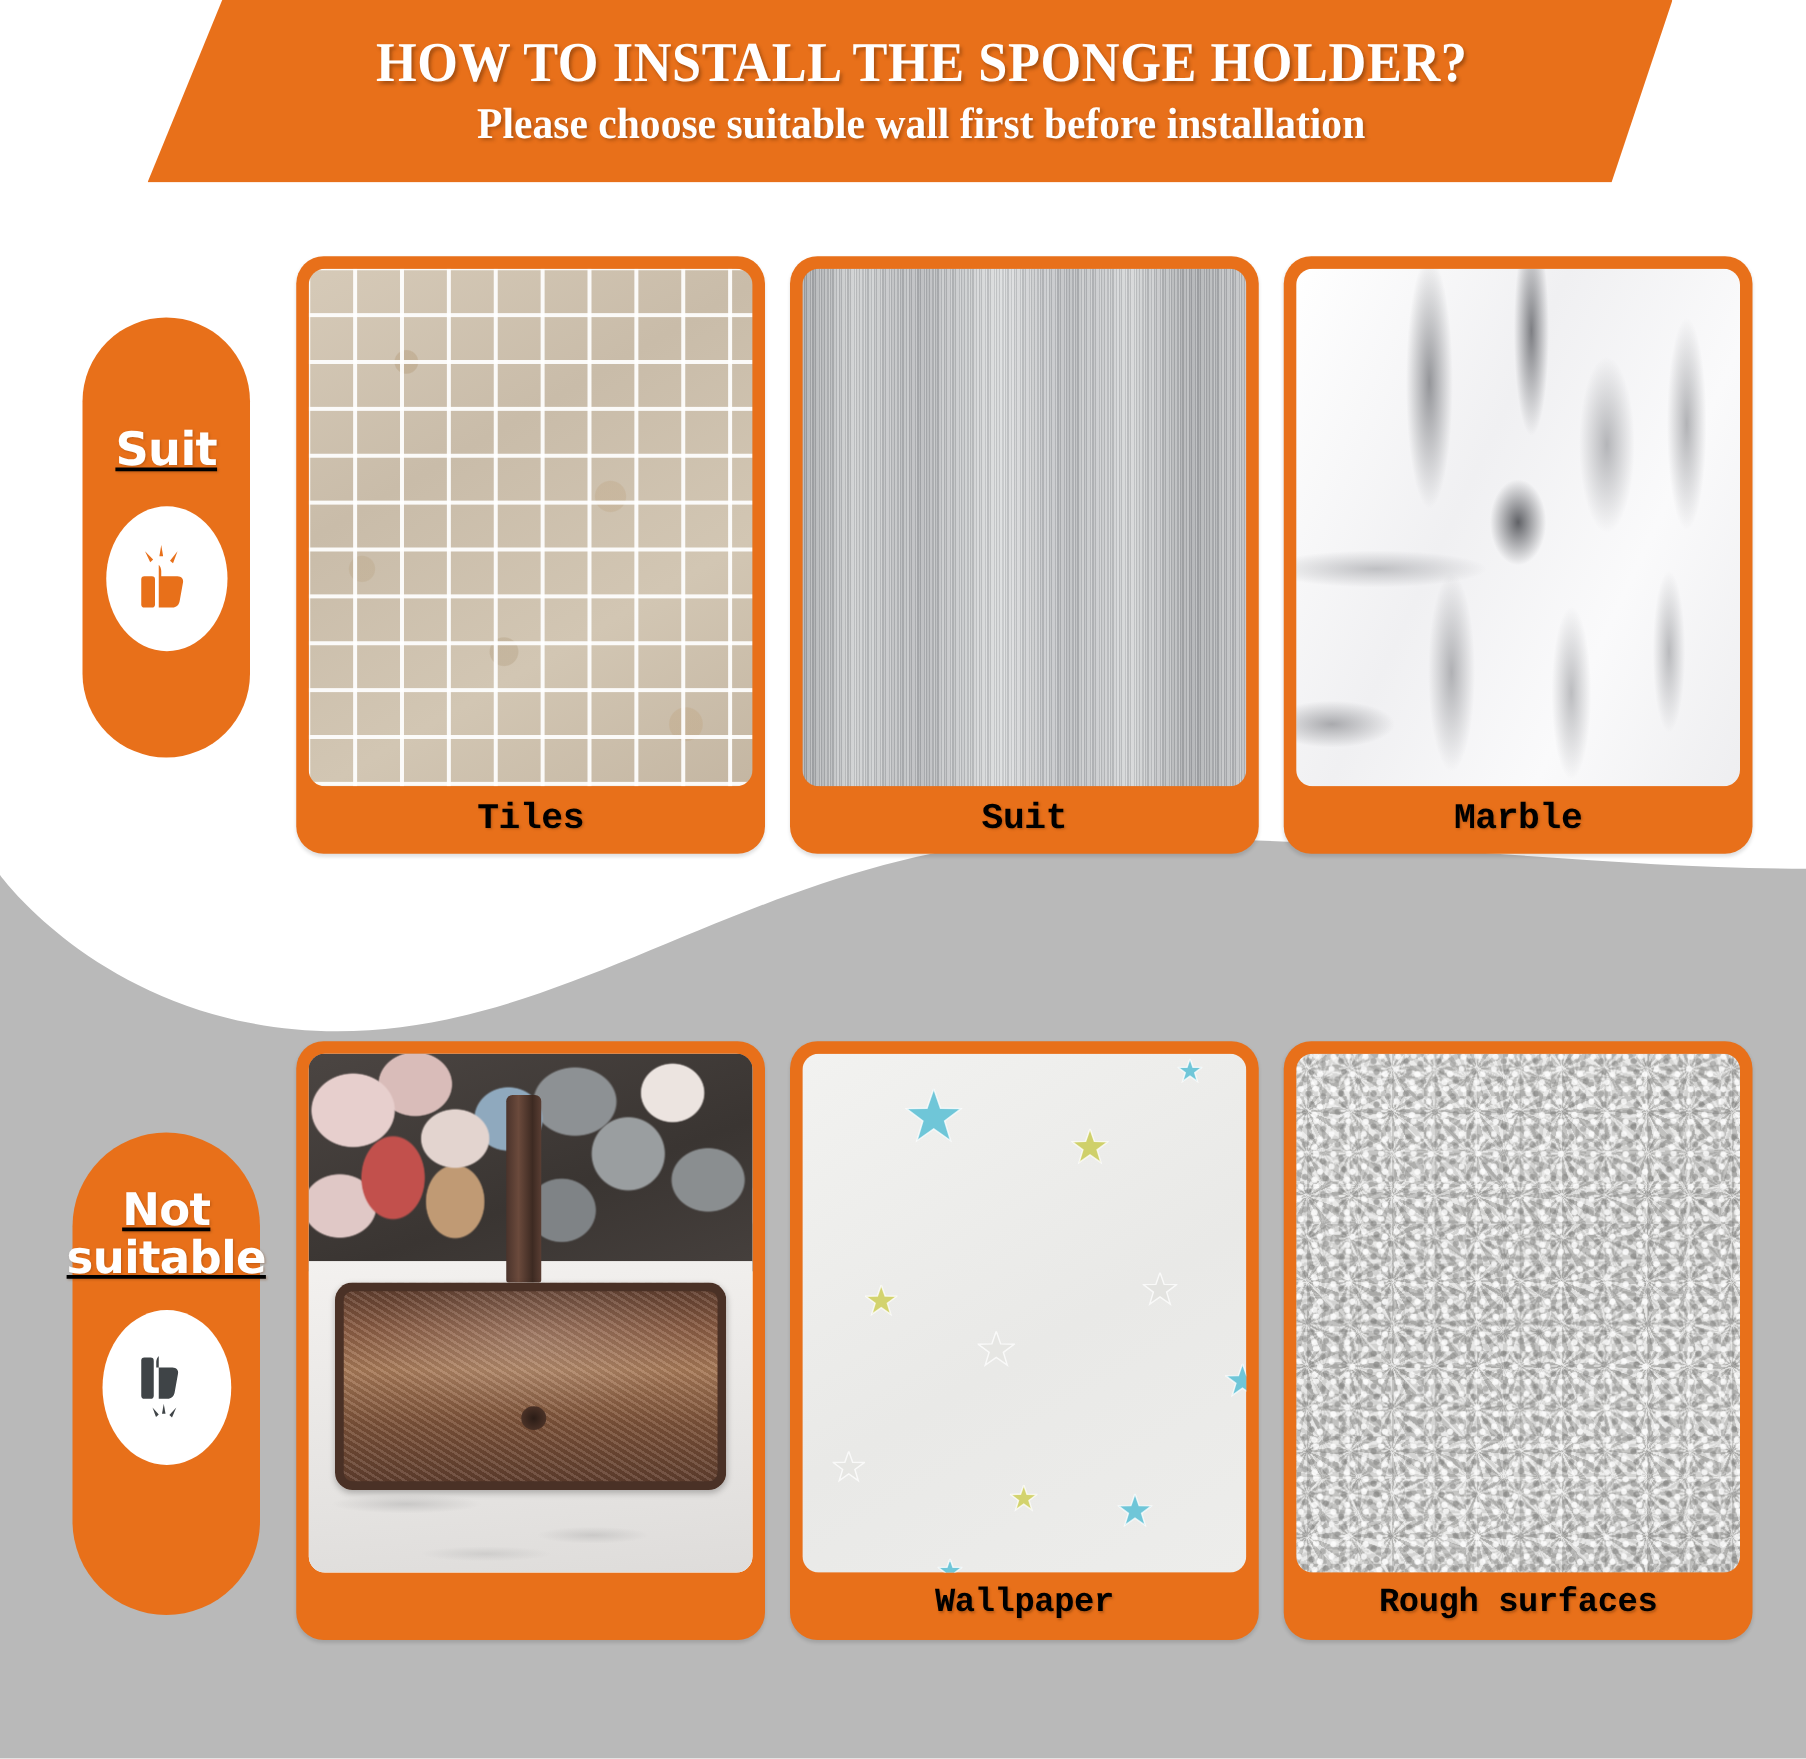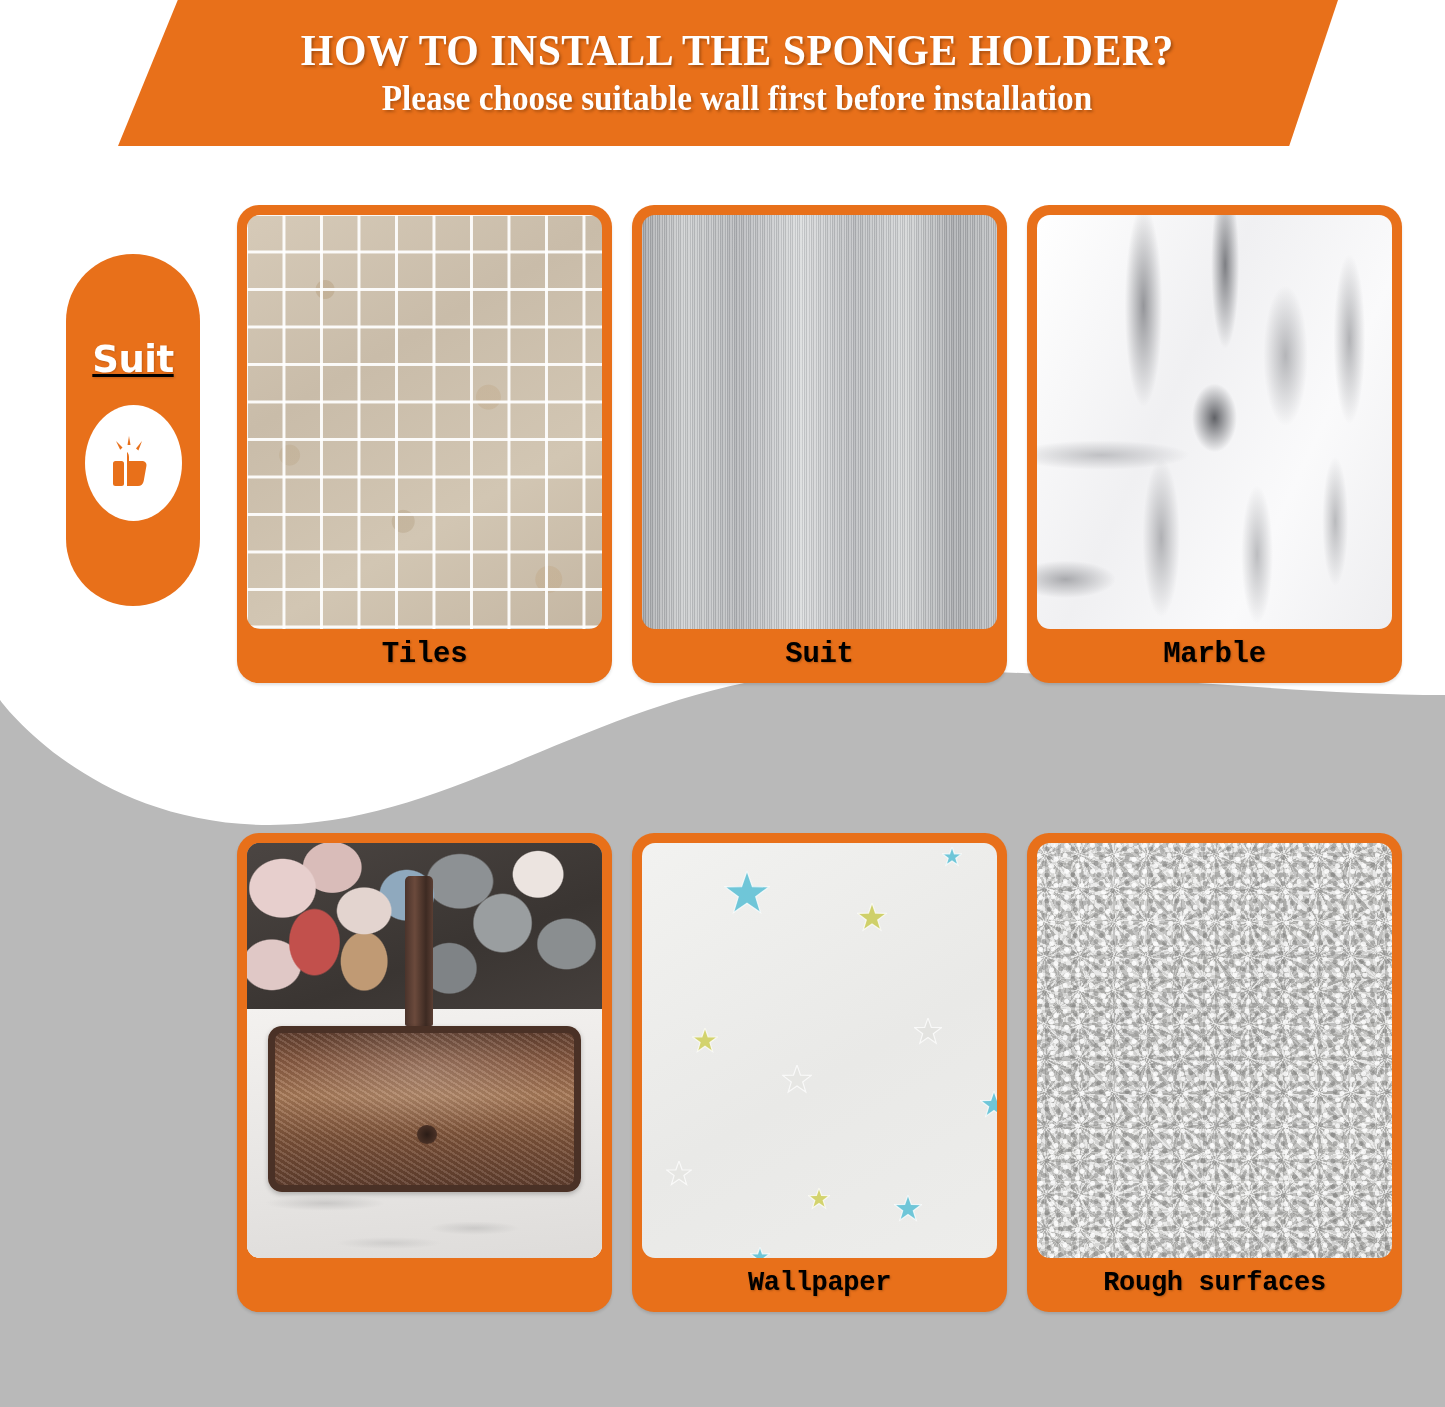--- a/index.html
+++ b/index.html
@@ -281,20 +281,37 @@
           <path d="M24 2 L25.5 11 L22.5 11 Z"></path>
           <path d="M11 7 L17.5 13.5 L15.2 15.8 Z"></path>
           <path d="M37 7 L31 14.5 L33.4 16.6 Z"></path>
           <path d="M22 18 C22 18 24 19.5 24 23 L24 27 L37 27 C40 27 42 29.2 41.4 32 L38.7 47 C38.2 50 36 52 33 52 L22 52 L22 26 Z"></path>
           <rect x="8" y="27" width="11" height="25" rx="2.5"></rect>
         </g>
       </svg>
     </div>
   </div>
 
+  <div class="pill pill-not">
+    <div class="pill-label">
+      <span>Not</span><br>
+      <span>suitable</span>
+    </div>
+    <div class="pill-circle">
+      <svg width="58" height="60" viewBox="0 0 58 60">
+        <g class="ico-down">
+          <path d="M23 5 C23 5 21 6.5 21 10 L21 14 L34 14 C37 14 39 16.2 38.4 19 L35.7 34 C35.2 37 33 39 30 39 L23 39 L23 13 Z"></path>
+          <rect x="9" y="6" width="10" height="33" rx="2.5"></rect>
+          <path d="M27 43 L25.6 51 L28.4 51 Z"></path>
+          <path d="M18 46 L23 51.5 L20.8 53.6 Z"></path>
+          <path d="M37 46 L31.5 52 L33.6 54 Z"></path>
+        </g>
+      </svg>
+    </div>
+  </div>
 
   <div class="card r1 c1">
     <div class="card-photo tex-tiles"></div>
     <div class="card-caption">Tiles</div>
   </div>
 
   <div class="card r1 c2">
     <div class="card-photo tex-metal"></div>
     <div class="card-caption">Suit</div>
   </div>

